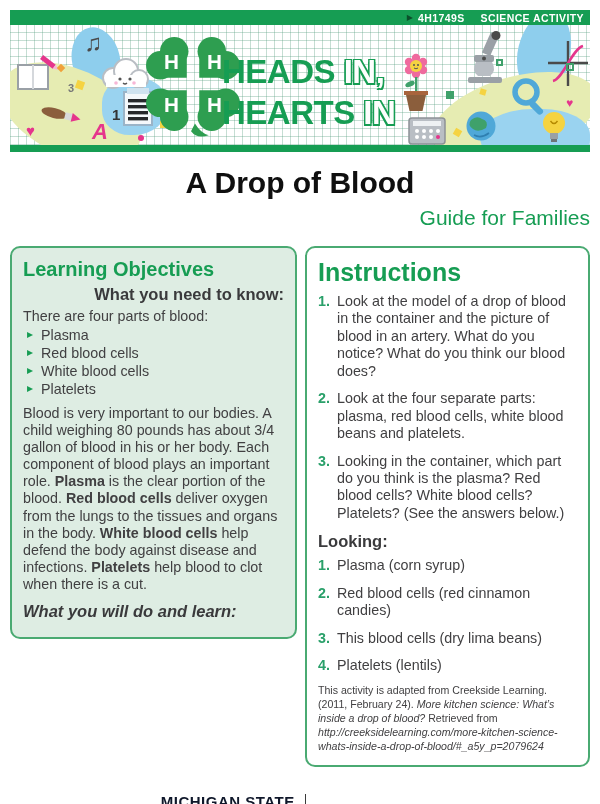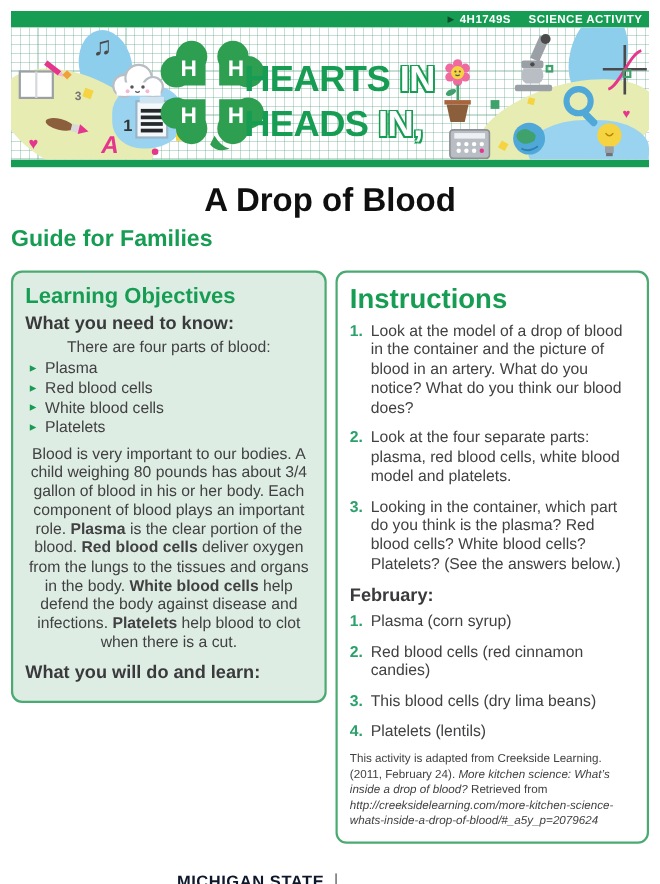--- a/index.html
+++ b/index.html
@@ -36,32 +36,32 @@
   .glyph-3 { left:58px; top:58px; font-size:11px; color:#777; font-weight:700; }
   .glyph-heart-r { left:556px; top:72px; font-size:12px; color:#e5358c; }
   .confetti { position:absolute; }
 
   .clover { position:absolute; left:122px; top:2px; }
   .hh-text { position:absolute; left:212px; top:26px; font-weight:700; font-size:33px; letter-spacing:-.5px; line-height:41px; white-space:nowrap; color:#169d53; }
   .hollow { color:#fdfefd; text-shadow:-1.5px -1.5px 0 #169d53, 1.5px -1.5px 0 #169d53, -1.5px 1.5px 0 #169d53, 1.5px 1.5px 0 #169d53; }
 
   
   .doc-title { text-align:center; font-size:30px; font-weight:700; color:#0f0f0f; margin-top:14px; }
-  .doc-subtitle { text-align:left; font-size:21px; font-weight:700; color:#169d53; margin-top:6px; }
+  .doc-subtitle { text-align:right; font-size:21px; font-weight:400; color:#169d53; margin-top:6px; }
 
   
   .cols { display:flex; gap:8px; margin-top:16px; align-items:flex-start; }
   .box { border:2.5px solid #4aaa72; border-radius:10px; padding:10px 11px 12px 11px; }
   .box-left { width:287px; background:#deede3; }
   .box-right { width:285px; background:#ffffff; }
 
   .h-green-sm { color:#169d53; font-size:20px; font-weight:700; margin-bottom:4px; }
   .h-green-lg { color:#169d53; font-size:25px; font-weight:700; margin-bottom:6px; }
   .h-dark { color:#3a3a3c; font-size:16.5px; font-weight:700; margin:6px 0 4px 0; }
-  .body-txt { font-size:14.3px; line-height:1.2; color:#414042;text-align:center; }
+  .body-txt { font-size:14.3px; line-height:1.2; color:#414042; }
 
   ul.arrow-list { list-style:none; margin:2px 0 6px 4px; }
   ul.arrow-list li { font-size:14.3px; line-height:1.25; color:#414042; padding-left:14px; position:relative; }
   ul.arrow-list li::before { content:"\25B8"; color:#169d53; position:absolute; left:0; top:0; font-size:12px; }
 
   ol.green-num { list-style:none; counter-reset:n; }
   ol.green-num li { counter-increment:n; position:relative; padding-left:19px; font-size:14.3px; line-height:1.22; color:#414042; margin-bottom:10px; }
   ol.green-num li::before { content:counter(n) "."; position:absolute; left:0; color:#2aa06a; font-weight:700; }
 
   .fine { font-size:10.6px; line-height:1.3; color:#414042; margin-top:2px; }
@@ -177,26 +177,26 @@
               <path d="M-21 1 L0 22 L21 1 Z"></path>
               <text x="0" y="1" transform="rotate(-315)" text-anchor="middle" dominant-baseline="middle" fill="#ffffff" font-size="21" font-weight="bold" font-family="Liberation Sans, sans-serif">H</text>
             </g>
           </g>
           <path d="M2 40 q6 10 14 12 q-12 4 -18 -4 Z"></path>
         </g>
       </svg>
 
       <div class="hh-text">
         <div>
+          <span>HEADS</span>
+          <span class="hollow">IN,</span>
+        </div>
+        <div>
           <span>HEARTS</span>
           <span class="hollow">IN</span>
-        </div>
-        <div>
-          <span>HEADS</span>
-          <span class="hollow">IN,</span>
         </div>
       </div>
 
       <svg class="ico" style="left:388px; top:28px;" width="36" height="62" viewBox="0 0 36 62">
         <g fill="#ef6a9e">
           <circle cx="18" cy="5" r="4.2"></circle>
             <circle cx="25" cy="9" r="4.2"></circle>
             <circle cx="25" cy="17" r="4.2"></circle>
           <circle cx="18" cy="21" r="4.2"></circle>
             <circle cx="11" cy="17" r="4.2"></circle>
@@ -266,40 +266,40 @@
     <div class="botbar"></div>
   </div>
 
   <div class="doc-title">A Drop of Blood</div>
   <div class="doc-subtitle">Guide for Families</div>
 
   <div class="cols">
 
     <div class="box box-left">
       <div class="h-green-sm">Learning Objectives</div>
-      <div class="h-dark" style="margin-top:2px;">What you need to know:</div>
+      <div class="h-dark" style="margin-top:2px;text-align:right;">What you need to know:</div>
       <div class="body-txt">There are four parts of blood:</div>
       <ul class="arrow-list">
         <li>Plasma</li>
         <li>Red blood cells</li>
         <li>White blood cells</li>
         <li>Platelets</li>
       </ul>
       <div class="body-txt"><span>Blood is very important to our bodies. A child weighing 80 pounds has about 3/4 gallon of blood in his or her body. Each component of blood plays an important role. </span><span style="font-weight: 700;">Plasma</span><span> is the clear portion of the blood. </span><span style="font-weight: 700;">Red blood cells</span><span> deliver oxygen from the lungs to the tissues and organs in the body. </span><span style="font-weight: 700;">White blood cells</span><span> help defend the body against disease and infections. </span><span style="font-weight: 700;">Platelets</span><span> help blood to clot when there is a cut.</span></div>
-      <div class="h-dark" style="margin-top:9px;">What you will do and learn:</div>
+      <div class="h-dark" style="margin-top:9px;font-style:italic;">What you will do and learn:</div>
     </div>
 
     <div class="box box-right">
       <div class="h-green-lg">Instructions</div>
       <ol class="green-num">
         <li>Look at the model of a drop of blood in the container and the picture of blood in an artery. What do you notice? What do you think our blood does?</li>
-        <li>Look at the four separate parts: plasma, red blood cells, white blood model and platelets.</li>
+        <li>Look at the four separate parts: plasma, red blood cells, white blood beans and platelets.</li>
         <li>Looking in the container, which part do you think is the plasma? Red blood cells? White blood cells? Platelets? (See the answers below.)</li>
       </ol>
-      <div class="h-dark" style="margin-top:0;">February:</div>
+      <div class="h-dark" style="margin-top:0;">Looking:</div>
       <ol class="green-num" style="margin-top:6px;">
         <li>Plasma (corn syrup)</li>
         <li>Red blood cells (red cinnamon candies)</li>
         <li>This blood cells (dry lima beans)</li>
         <li>Platelets (lentils)</li>
       </ol>
       <div class="fine"><span>This activity is adapted from Creekside Learning. (2011, February 24). </span><span style="font-style: italic;">More kitchen science: What’s inside a drop of blood?</span><span> Retrieved from </span><span style="font-style: italic;">http://creeksidelearning.com/more-kitchen-science-whats-inside-a-drop-of-blood/#_a5y_p=2079624</span></div>
     </div>
   </div>
 

